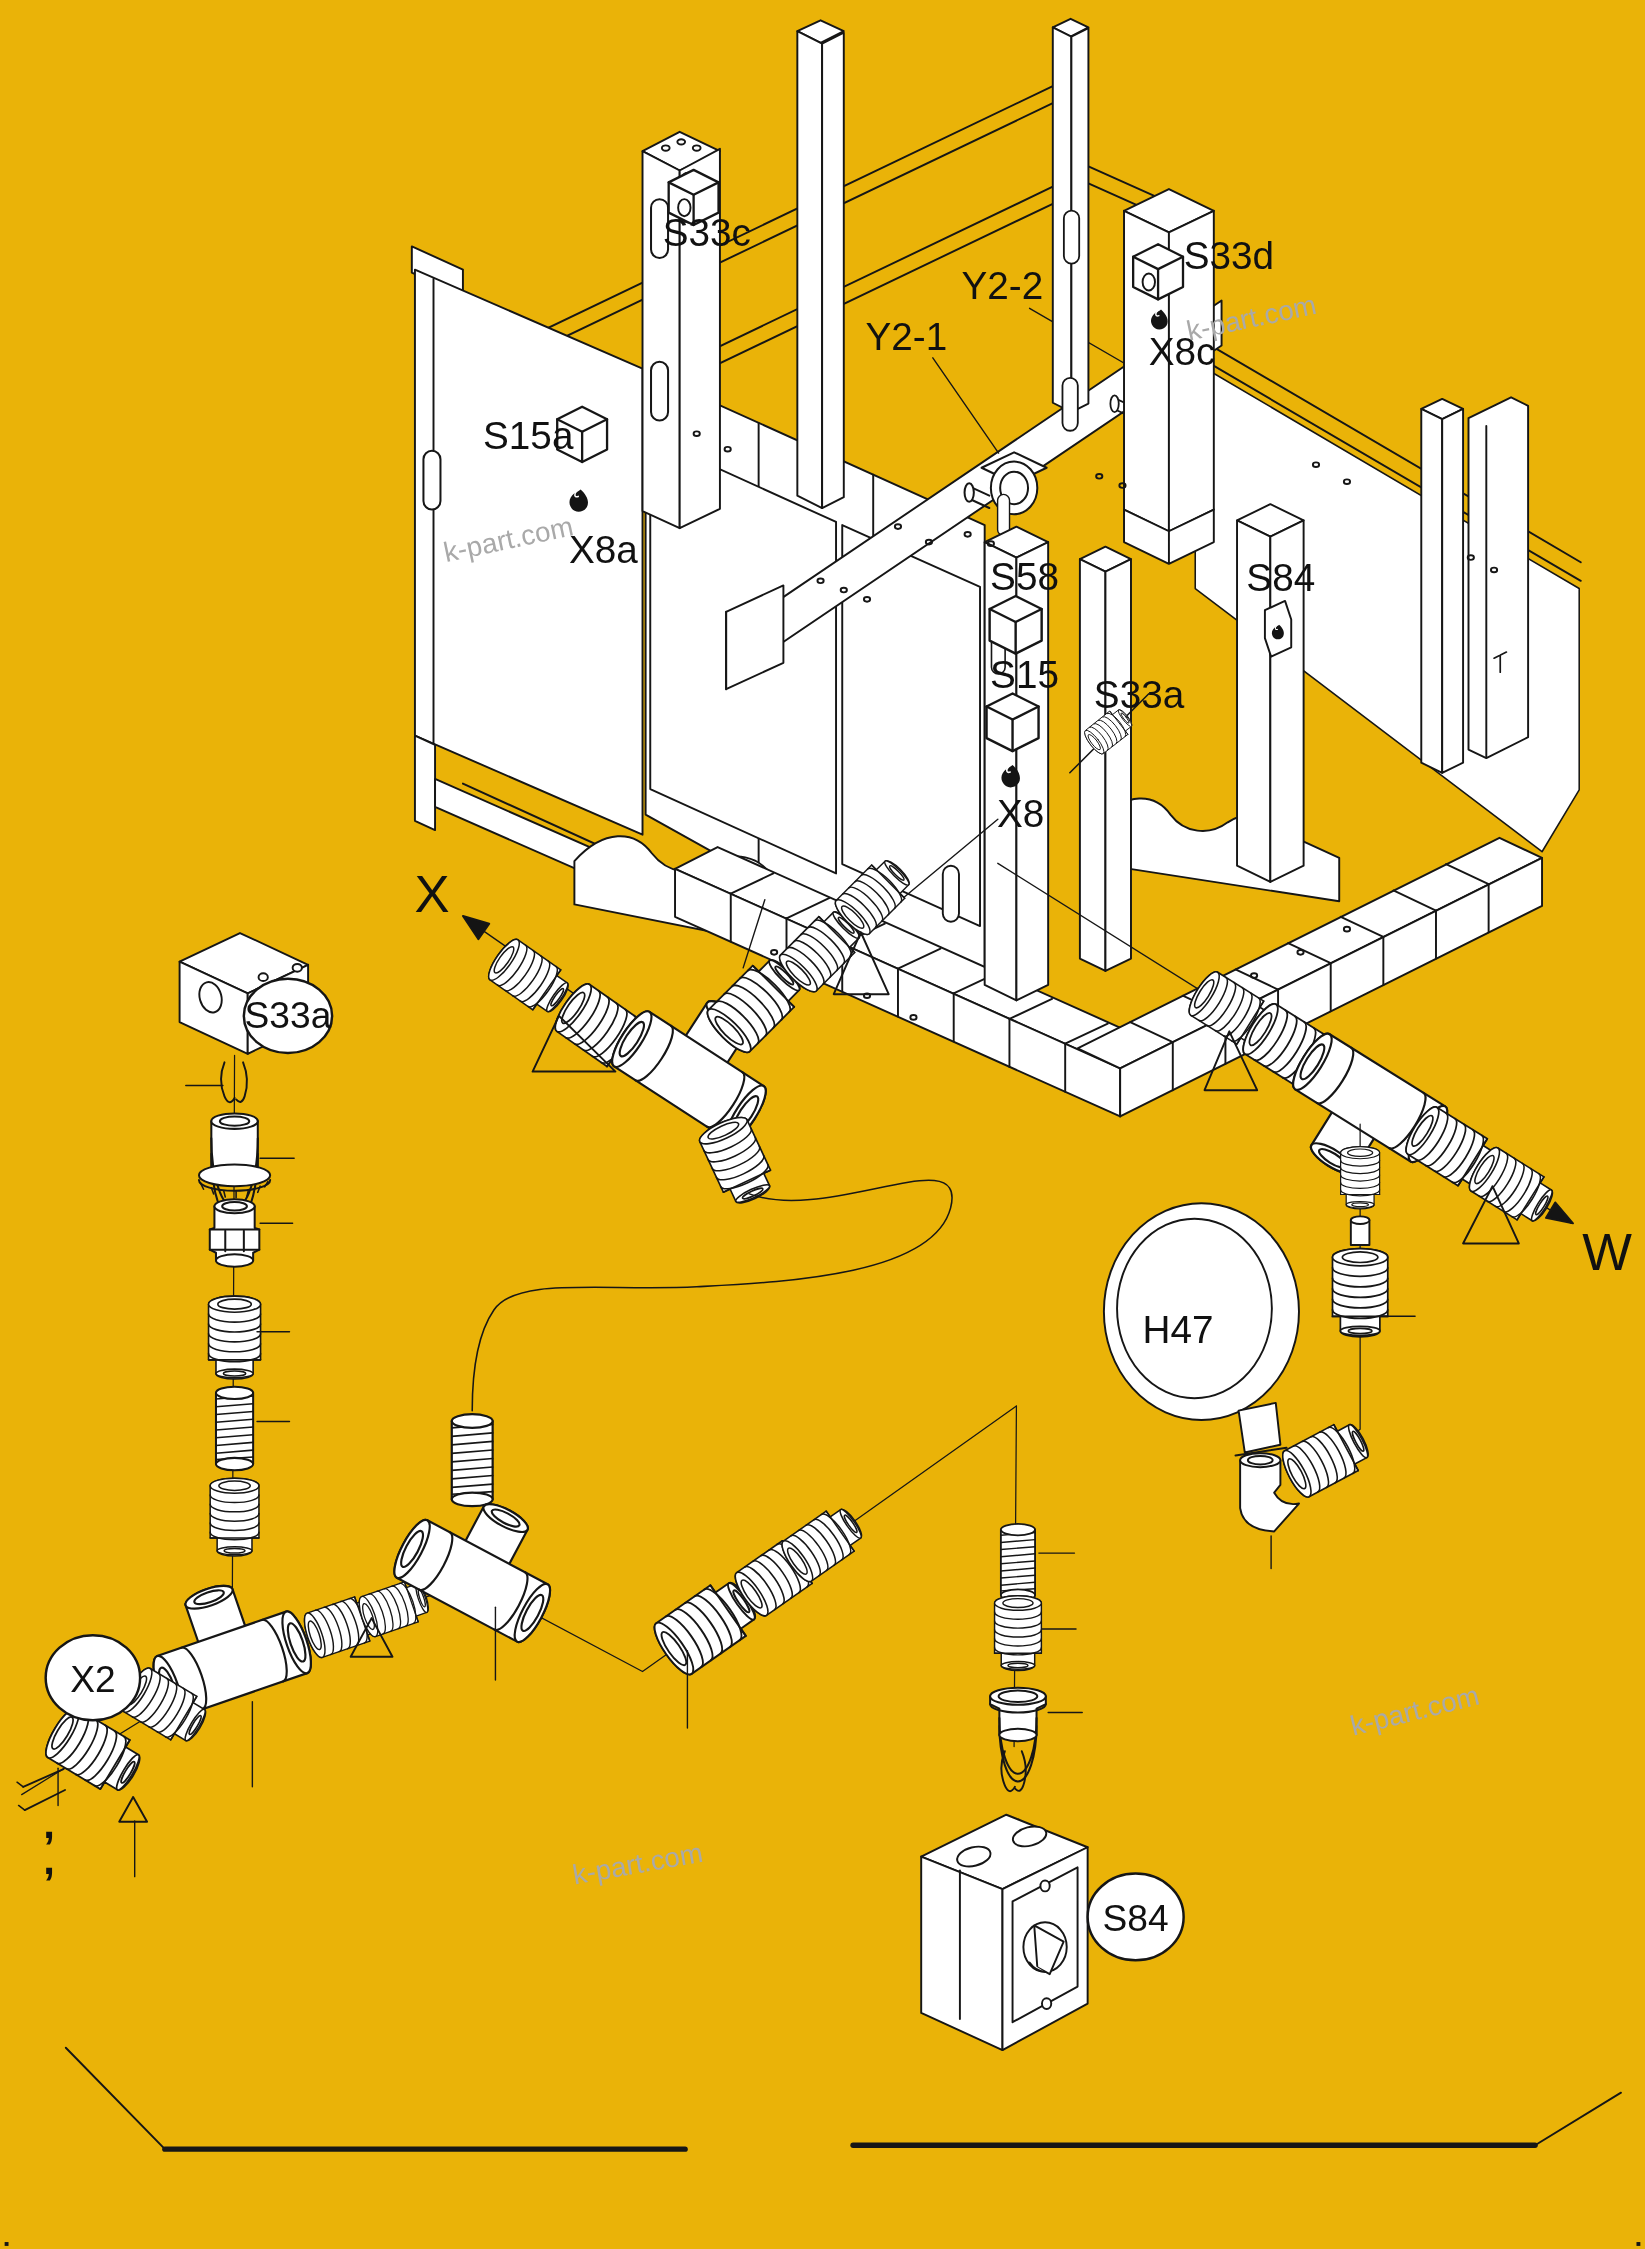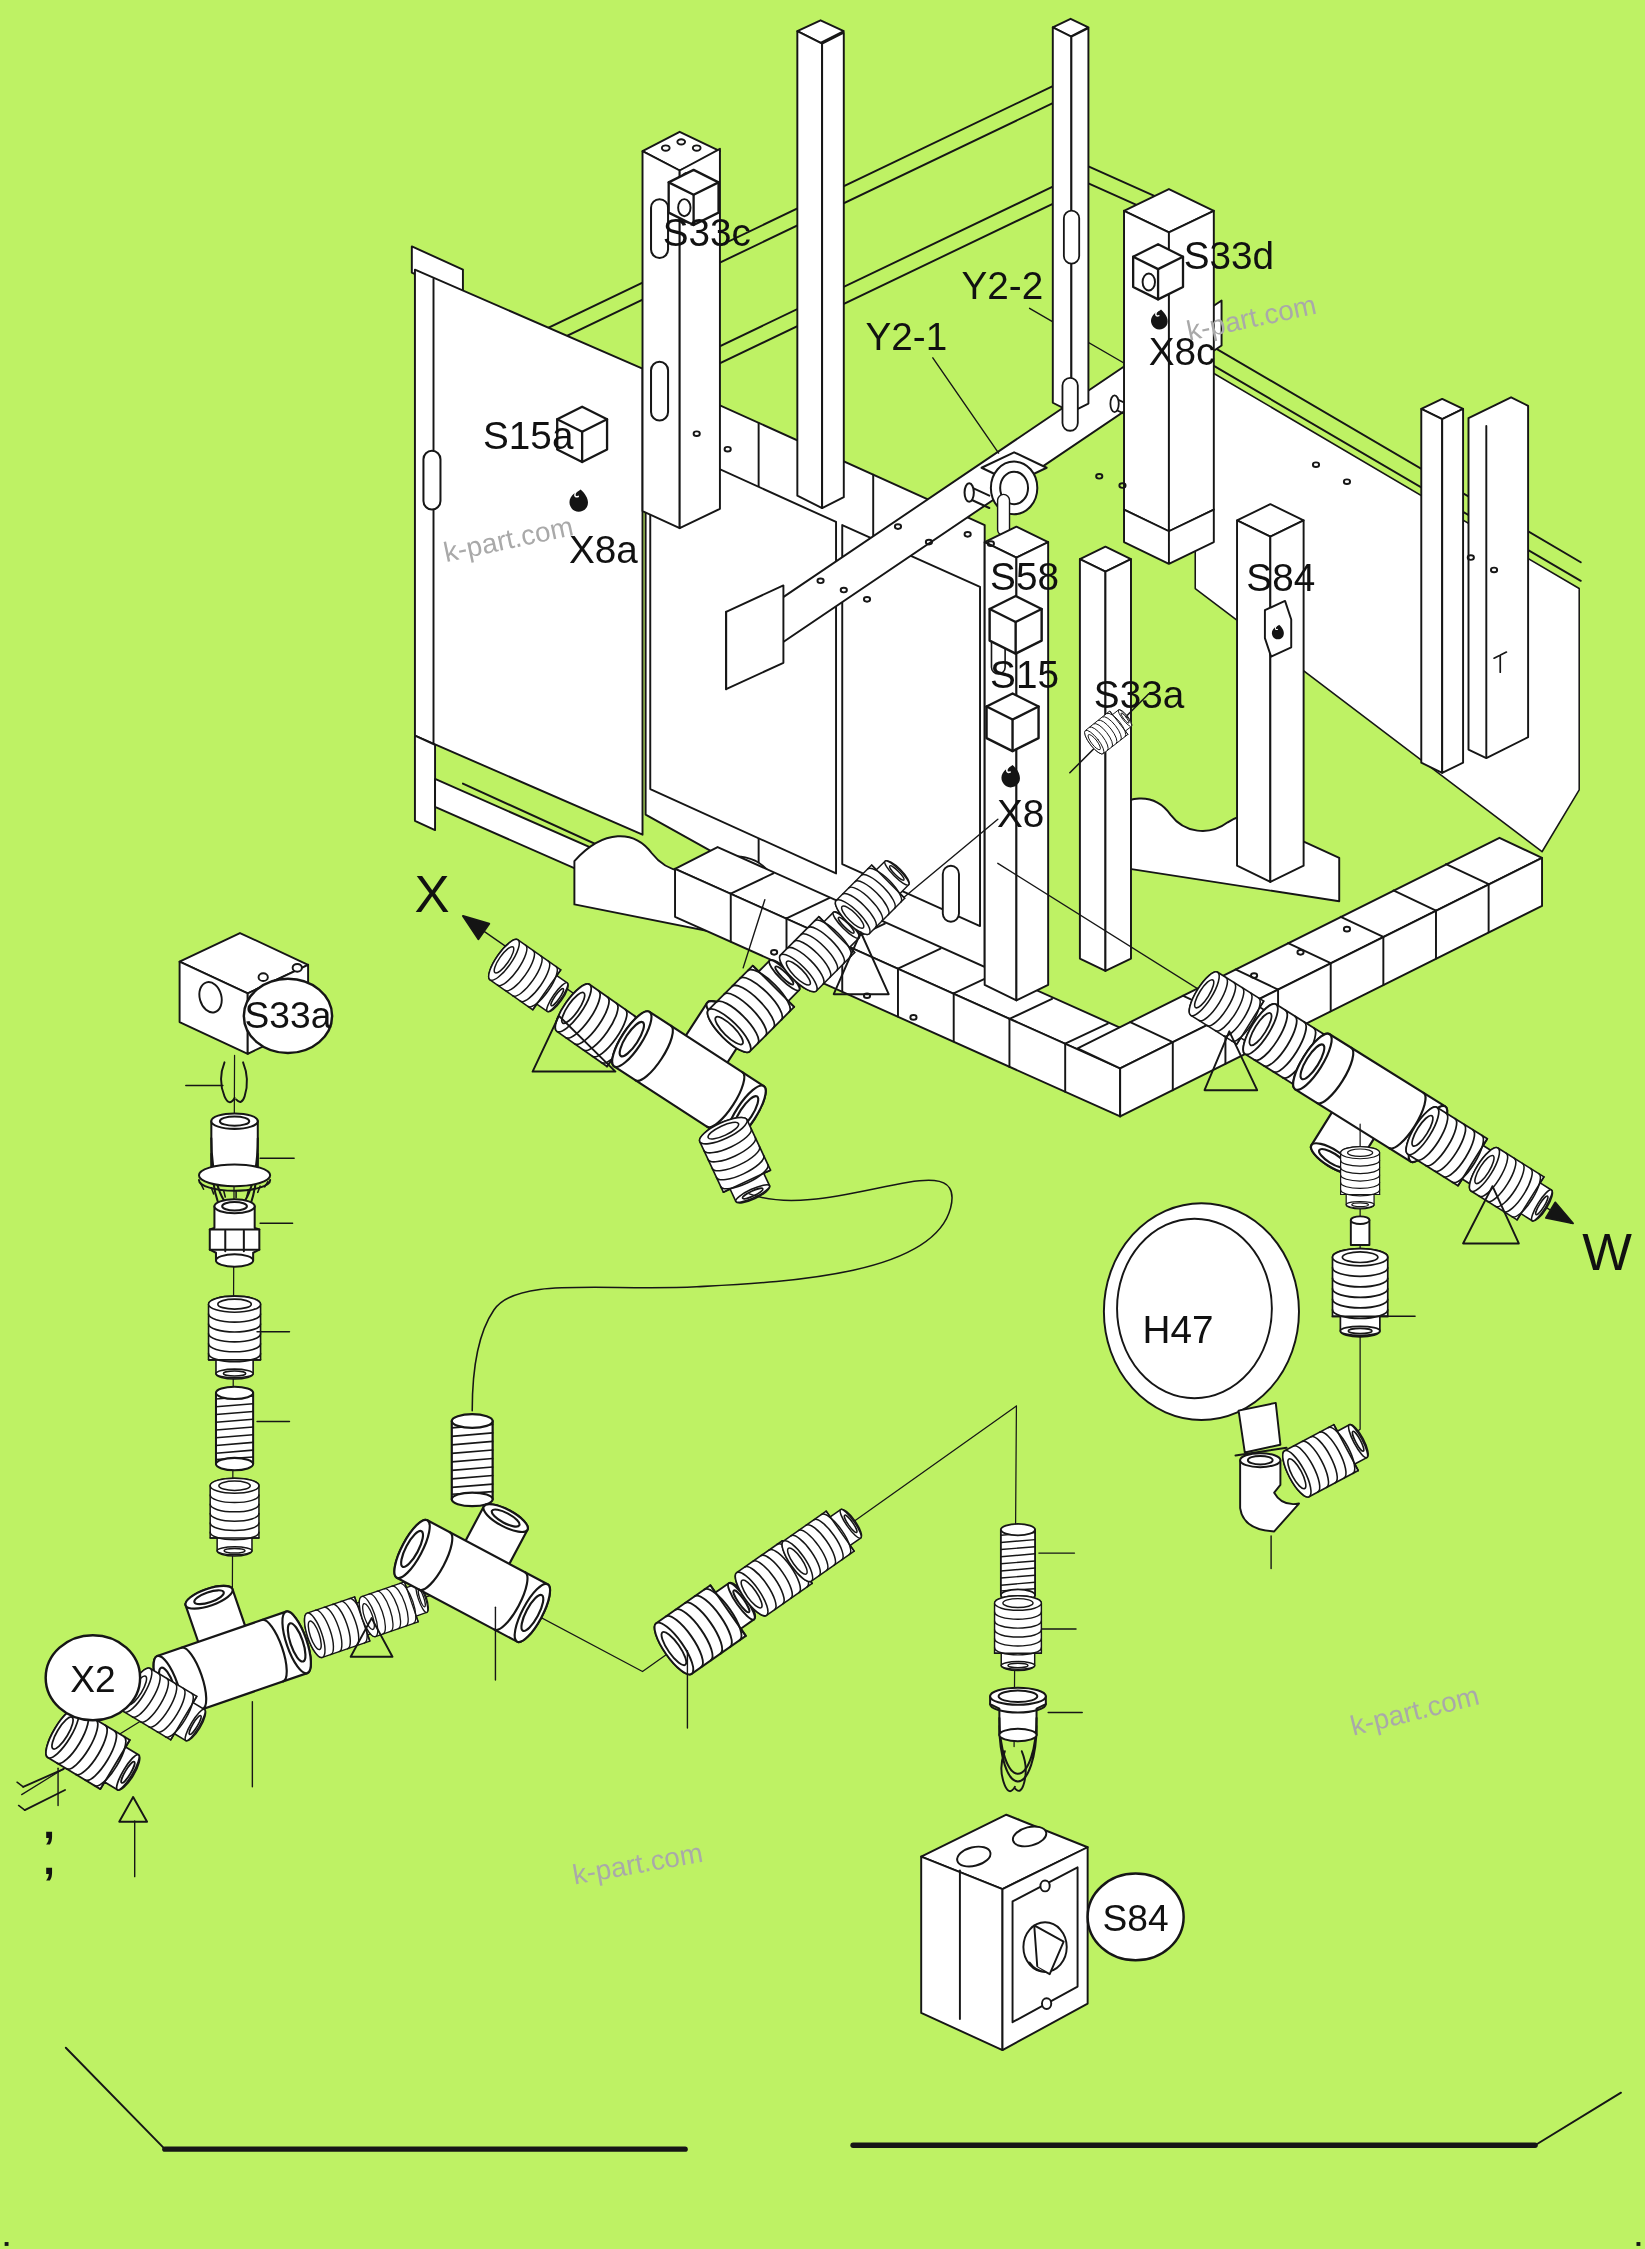--- a/index.html
+++ b/index.html
@@ -1,16 +1,16 @@
 <!DOCTYPE html>
 <html style="font-size:12.4px"><head>
 <meta charset="utf-8">
 <style>
   html,body{margin:0;padding:0;background:#ffffff;}
-  .page{position:relative;width:1645px;height:2250px;background:#bef264;overflow:hidden;
+  .page{position:relative;width:1645px;height:2250px;background:#eab308;overflow:hidden;
         font-family:"Liberation Sans", sans-serif;}
   svg{display:block}
   text{font-family:"Liberation Sans", sans-serif;fill:#111;}
   .plabel{font-size:50px;}
   .axlabel{font-size:68px;}
   .circlabel{font-size:48px;}
   .wm{font-size:36px;fill:#a9a9a9;}
   .comma{font-size:54px;font-weight:bold;}
 </style>
 </head>

